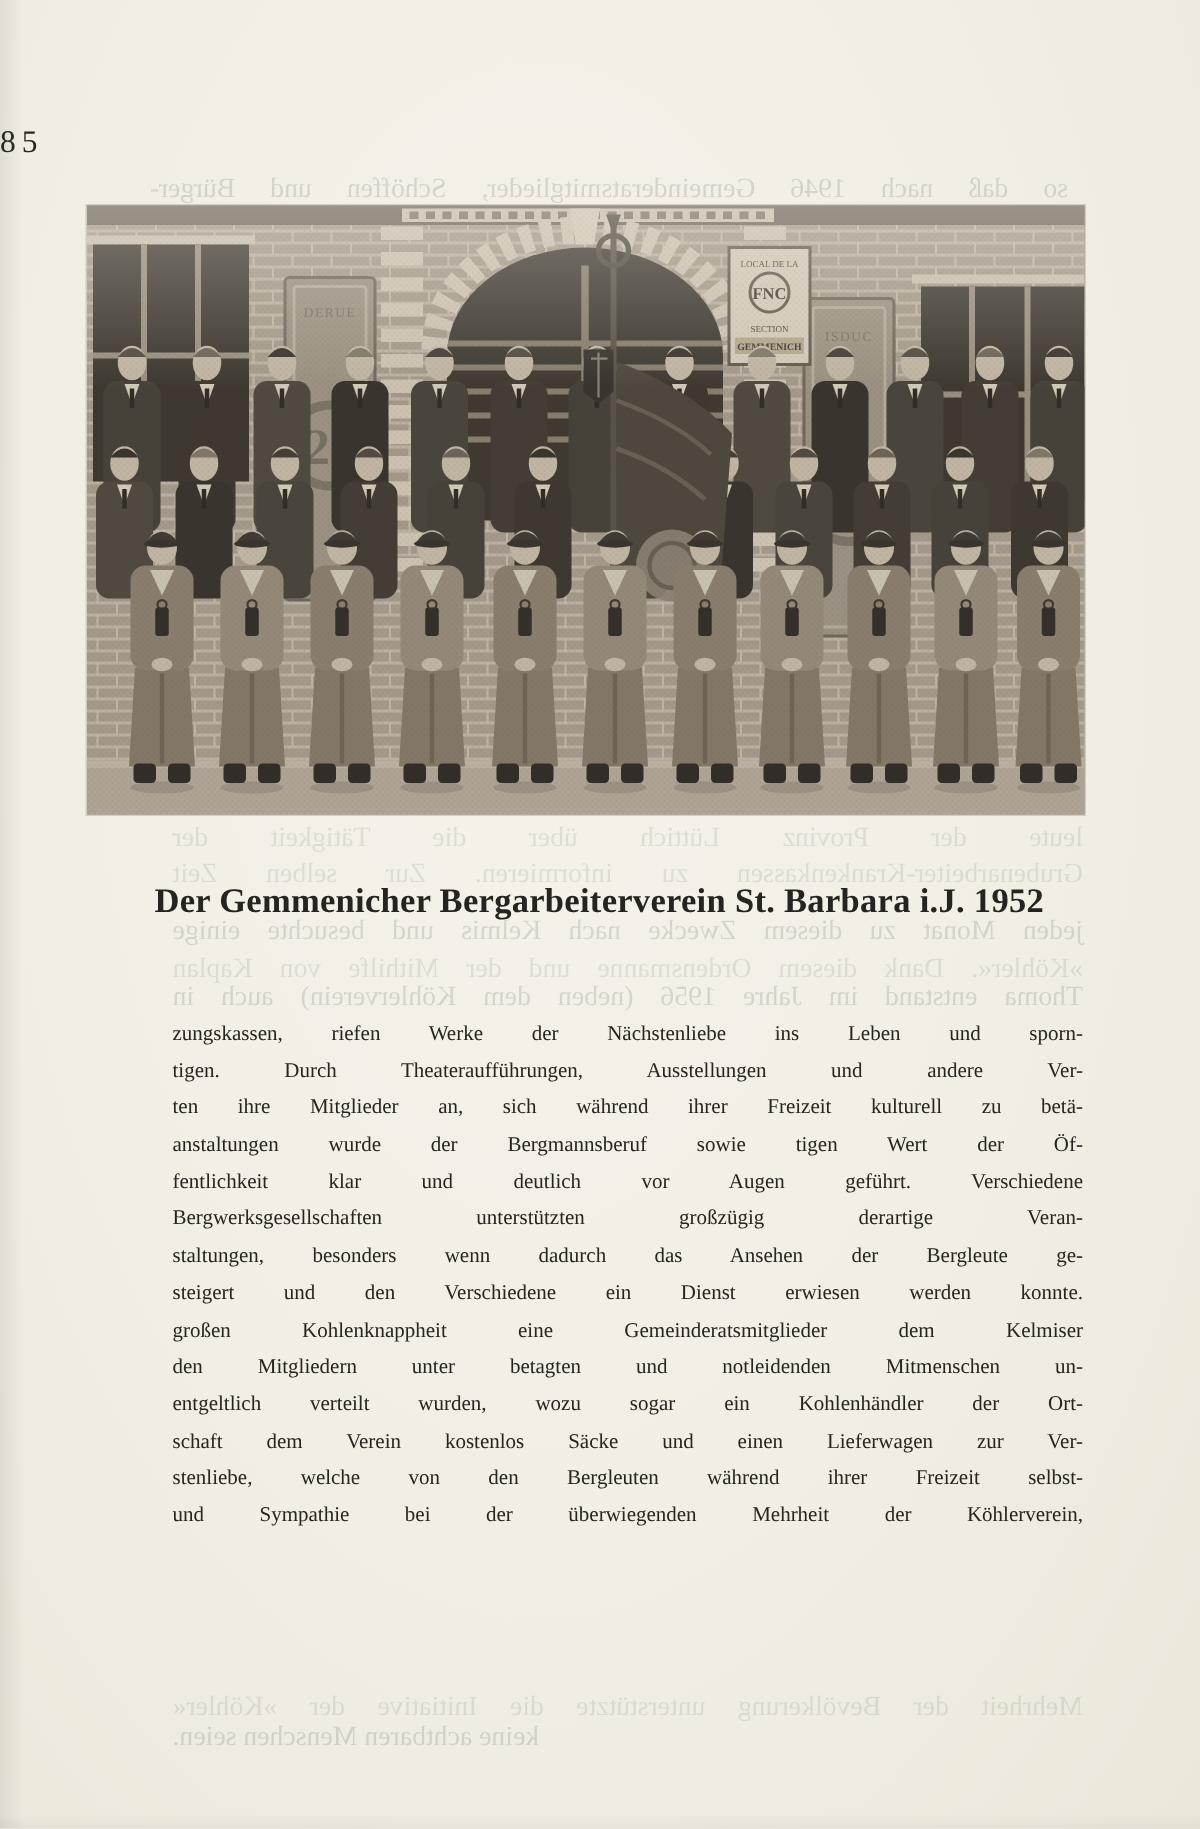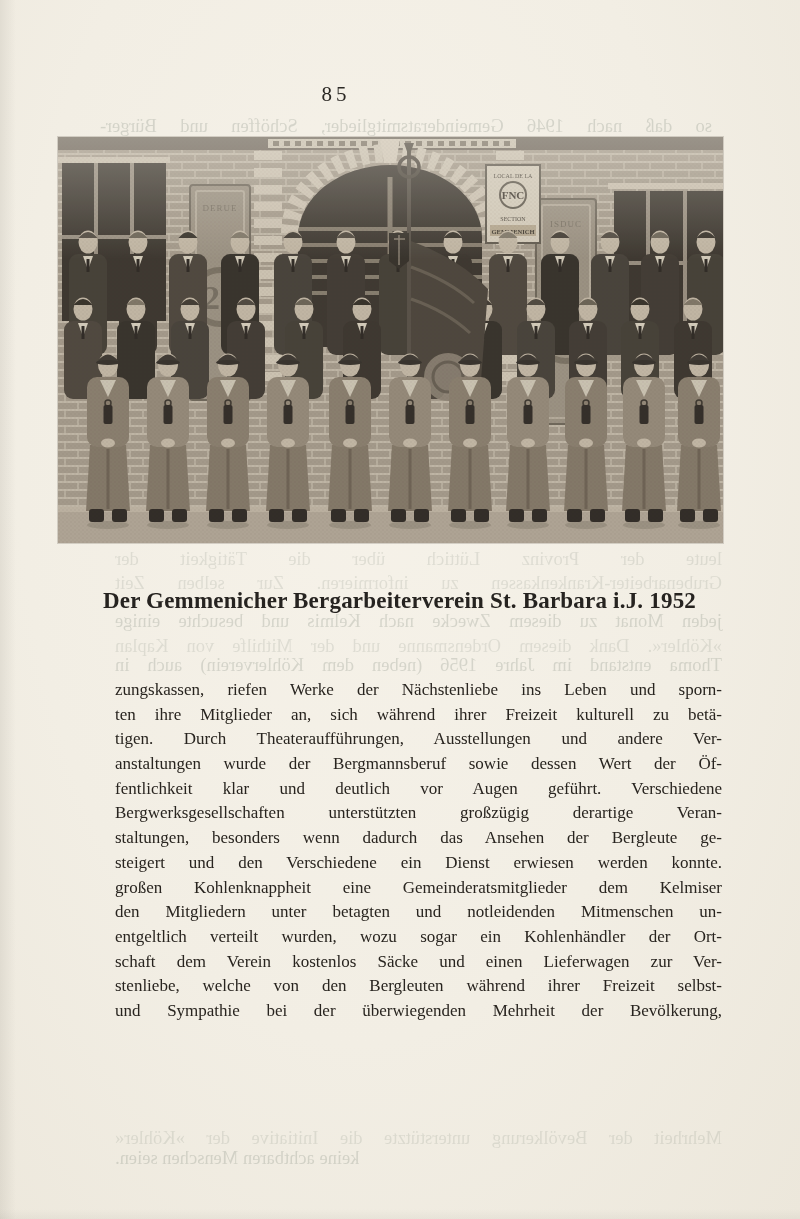--- a/index.html
+++ b/index.html
@@ -18,36 +18,36 @@
     background:linear-gradient(90deg, rgba(90,85,75,0.10), rgba(90,85,75,0));
     pointer-events:none;
   }
   .page::after{ 
     content:"";position:absolute;left:0;bottom:0;width:100%;height:10px;
     background:linear-gradient(0deg, rgba(90,85,75,0.06), rgba(90,85,75,0));
     pointer-events:none;
   }
   .page-number{
     position:absolute;top:82px;left:0;width:672px;
-    text-align:center;font-size:21px;letter-spacing:4px;color:#2b2824;
+    text-align:left;font-size:21px;letter-spacing:4px;color:#2b2824;
   }
   .photo-frame{
     position:absolute;left:58px;top:137px;width:665px;height:406px;
     outline:1px solid rgba(60,50,40,0.18);
     background:#b0a698;
   }
   .photo-frame svg{display:block;}
   .caption{
     position:absolute;left:96px;top:588px;width:607px;
     text-align:center;font-weight:bold;font-size:23px;
     color:#262320;letter-spacing:0.2px;
   }
   .body-text{
     position:absolute;left:115px;top:678px;width:607px;
-    font-size:17px;line-height:24.7px;color:#28241f;
+    font-size:14px;line-height:24.7px;color:#28241f;
   }
   .bline{
     text-align:justify;text-align-last:justify;
     height:24.7px;overflow:visible;white-space:normal;
   }
   .ghost{
     position:absolute;left:115px;width:607px;
     font-size:18.5px;color:#5d6a5d;opacity:0.20;
     transform:scaleX(-1);
     filter:blur(0.4px);
@@ -521,28 +521,28 @@
       <rect width="665" height="406" fill="url(#ht)"></rect>
       <rect width="665" height="406" fill="url(#fade)"></rect>
       <rect width="665" height="406" fill="#7a6f5d" opacity="0.08"></rect>
     </svg>
   </div>
 
   <div class="caption">Der Gemmenicher Bergarbeiterverein St. Barbara i.J. 1952</div>
 
   <div class="body-text">
     <div class="bline">zungskassen, riefen Werke der Nächstenliebe ins Leben und sporn-</div>
+    <div class="bline">tigen. Durch Theateraufführungen, Ausstellungen und andere Ver-</div>
     <div class="bline">ten ihre Mitglieder an, sich während ihrer Freizeit kulturell zu betä-</div>
-    <div class="bline">tigen. Durch Theateraufführungen, Ausstellungen und andere Ver-</div>
-    <div class="bline">anstaltungen wurde der Bergmannsberuf sowie dessen Wert der Öf-</div>
+    <div class="bline">anstaltungen wurde der Bergmannsberuf sowie tigen Wert der Öf-</div>
     <div class="bline">fentlichkeit klar und deutlich vor Augen geführt. Verschiedene</div>
     <div class="bline">Bergwerksgesellschaften unterstützten großzügig derartige Veran-</div>
     <div class="bline">staltungen, besonders wenn dadurch das Ansehen der Bergleute ge-</div>
     <div class="bline">steigert und den Verschiedene ein Dienst erwiesen werden konnte.</div>
     <div class="bline">großen Kohlenknappheit eine Gemeinderatsmitglieder dem Kelmiser</div>
     <div class="bline">den Mitgliedern unter betagten und notleidenden Mitmenschen un-</div>
     <div class="bline">entgeltlich verteilt wurden, wozu sogar ein Kohlenhändler der Ort-</div>
     <div class="bline">schaft dem Verein kostenlos Säcke und einen Lieferwagen zur Ver-</div>
     <div class="bline">stenliebe, welche von den Bergleuten während ihrer Freizeit selbst-</div>
-    <div class="bline">und Sympathie bei der überwiegenden Mehrheit der Bevölkerung,</div>
+    <div class="bline">und Sympathie bei der überwiegenden Mehrheit der Köhlerverein,</div>
   </div>
 
 </div>
 
 </body></html>

